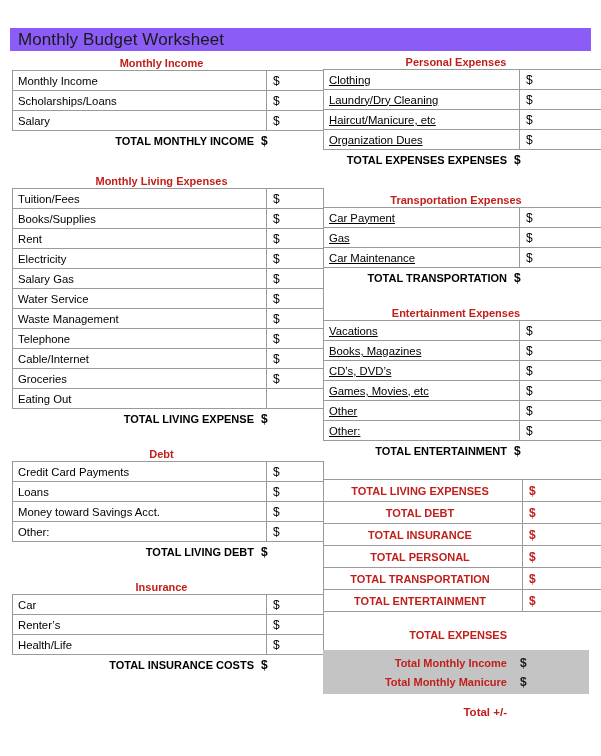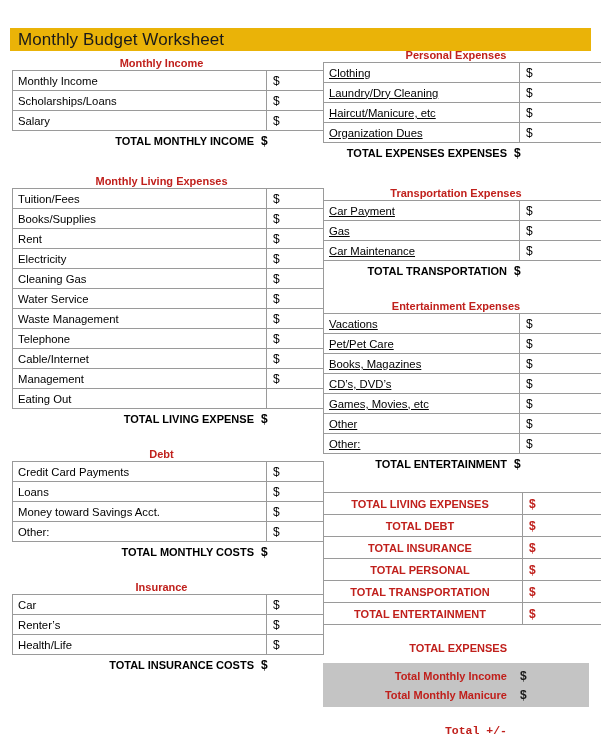--- a/index.html
+++ b/index.html
@@ -24,21 +24,21 @@
     padding: 0;
   }
 
   
   .title-band {
     position: absolute;
     left: 10px;
     top: 28px;
     width: 581px;
     height: 23px;
-    background: #eab308;
+    background: #8b5cf6;
     display: flex;
     align-items: center;
   }
   .title-text {
     font-size: 17px;
     font-weight: 400;
     color: #1a1a1a;
     padding-left: 8px;
     letter-spacing: 0.1px;
     line-height: 1;
@@ -48,21 +48,21 @@
   
   .col-left {
     position: absolute;
     left: 12px;
     top: 56px;
     width: 299px;
   }
   .col-right {
     position: absolute;
     left: 323px;
-    top: 48px;
+    top: 55px;
     width: 266px;
   }
 
   
   .sec-head {
     text-align: center;
     color: #c0201c;
     font-weight: bold;
     font-size: 11px;
     line-height: 14px;
@@ -191,22 +191,21 @@
   .grand-row .g-val {
     font-size: 12px;
     font-weight: bold;
     color: #1a1a1a;
     padding-left: 6px;
   }
   .final-row {
     display: flex;
     align-items: center;
     height: 19px;
-    margin-top: 14px;
-    font-family: Liberation Mono, monospace;
+    margin-top: 8px;
   }
   .final-row .f-lbl {
     width: 191px;
     text-align: right;
     padding-right: 7px;
     box-sizing: border-box;
     font-size: 11.5px;
     font-weight: bold;
     color: #c0201c;
     white-space: nowrap;
@@ -260,41 +259,41 @@
         </tr>
         <tr>
           <td class="lbl">Rent</td>
           <td class="val">$</td>
         </tr>
         <tr>
           <td class="lbl">Electricity</td>
           <td class="val">$</td>
         </tr>
         <tr>
-          <td class="lbl">Cleaning Gas</td>
+          <td class="lbl">Salary Gas</td>
           <td class="val">$</td>
         </tr>
         <tr>
           <td class="lbl">Water Service</td>
           <td class="val">$</td>
         </tr>
         <tr>
           <td class="lbl">Waste Management</td>
           <td class="val">$</td>
         </tr>
         <tr>
           <td class="lbl">Telephone</td>
           <td class="val">$</td>
         </tr>
         <tr>
           <td class="lbl">Cable/Internet</td>
           <td class="val">$</td>
         </tr>
         <tr>
-          <td class="lbl">Management</td>
+          <td class="lbl">Groceries</td>
           <td class="val">$</td>
         </tr>
         <tr>
           <td class="lbl">Eating Out</td>
           <td class="val"></td>
         </tr>
       </tbody>
     </table>
     <div class="total-line">
       <div class="tl-label">TOTAL LIVING EXPENSE</div>
@@ -318,21 +317,21 @@
           <td class="lbl">Money toward Savings Acct.</td>
           <td class="val">$</td>
         </tr>
         <tr>
           <td class="lbl">Other:</td>
           <td class="val">$</td>
         </tr>
       </tbody>
     </table>
     <div class="total-line">
-      <div class="tl-label">TOTAL MONTHLY COSTS</div>
+      <div class="tl-label">TOTAL LIVING DEBT</div>
       <div class="tl-dollar">$</div>
     </div>
 
     <div class="gap-md"></div>
 
     <div class="sec-head">Insurance</div>
     <table class="bt">
       <tbody>
         <tr>
           <td class="lbl">Car</td>
@@ -407,24 +406,20 @@
       <div class="tl-dollar">$</div>
     </div>
 
     <div class="gap-md"></div>
 
     <div class="sec-head">Entertainment Expenses</div>
     <table class="bt">
       <tbody>
         <tr>
           <td class="lbl">Vacations</td>
-          <td class="val">$</td>
-        </tr>
-        <tr>
-          <td class="lbl">Pet/Pet Care</td>
           <td class="val">$</td>
         </tr>
         <tr>
           <td class="lbl">Books, Magazines</td>
           <td class="val">$</td>
         </tr>
         <tr>
           <td class="lbl">CD’s, DVD’s</td>
           <td class="val">$</td>
         </tr>

